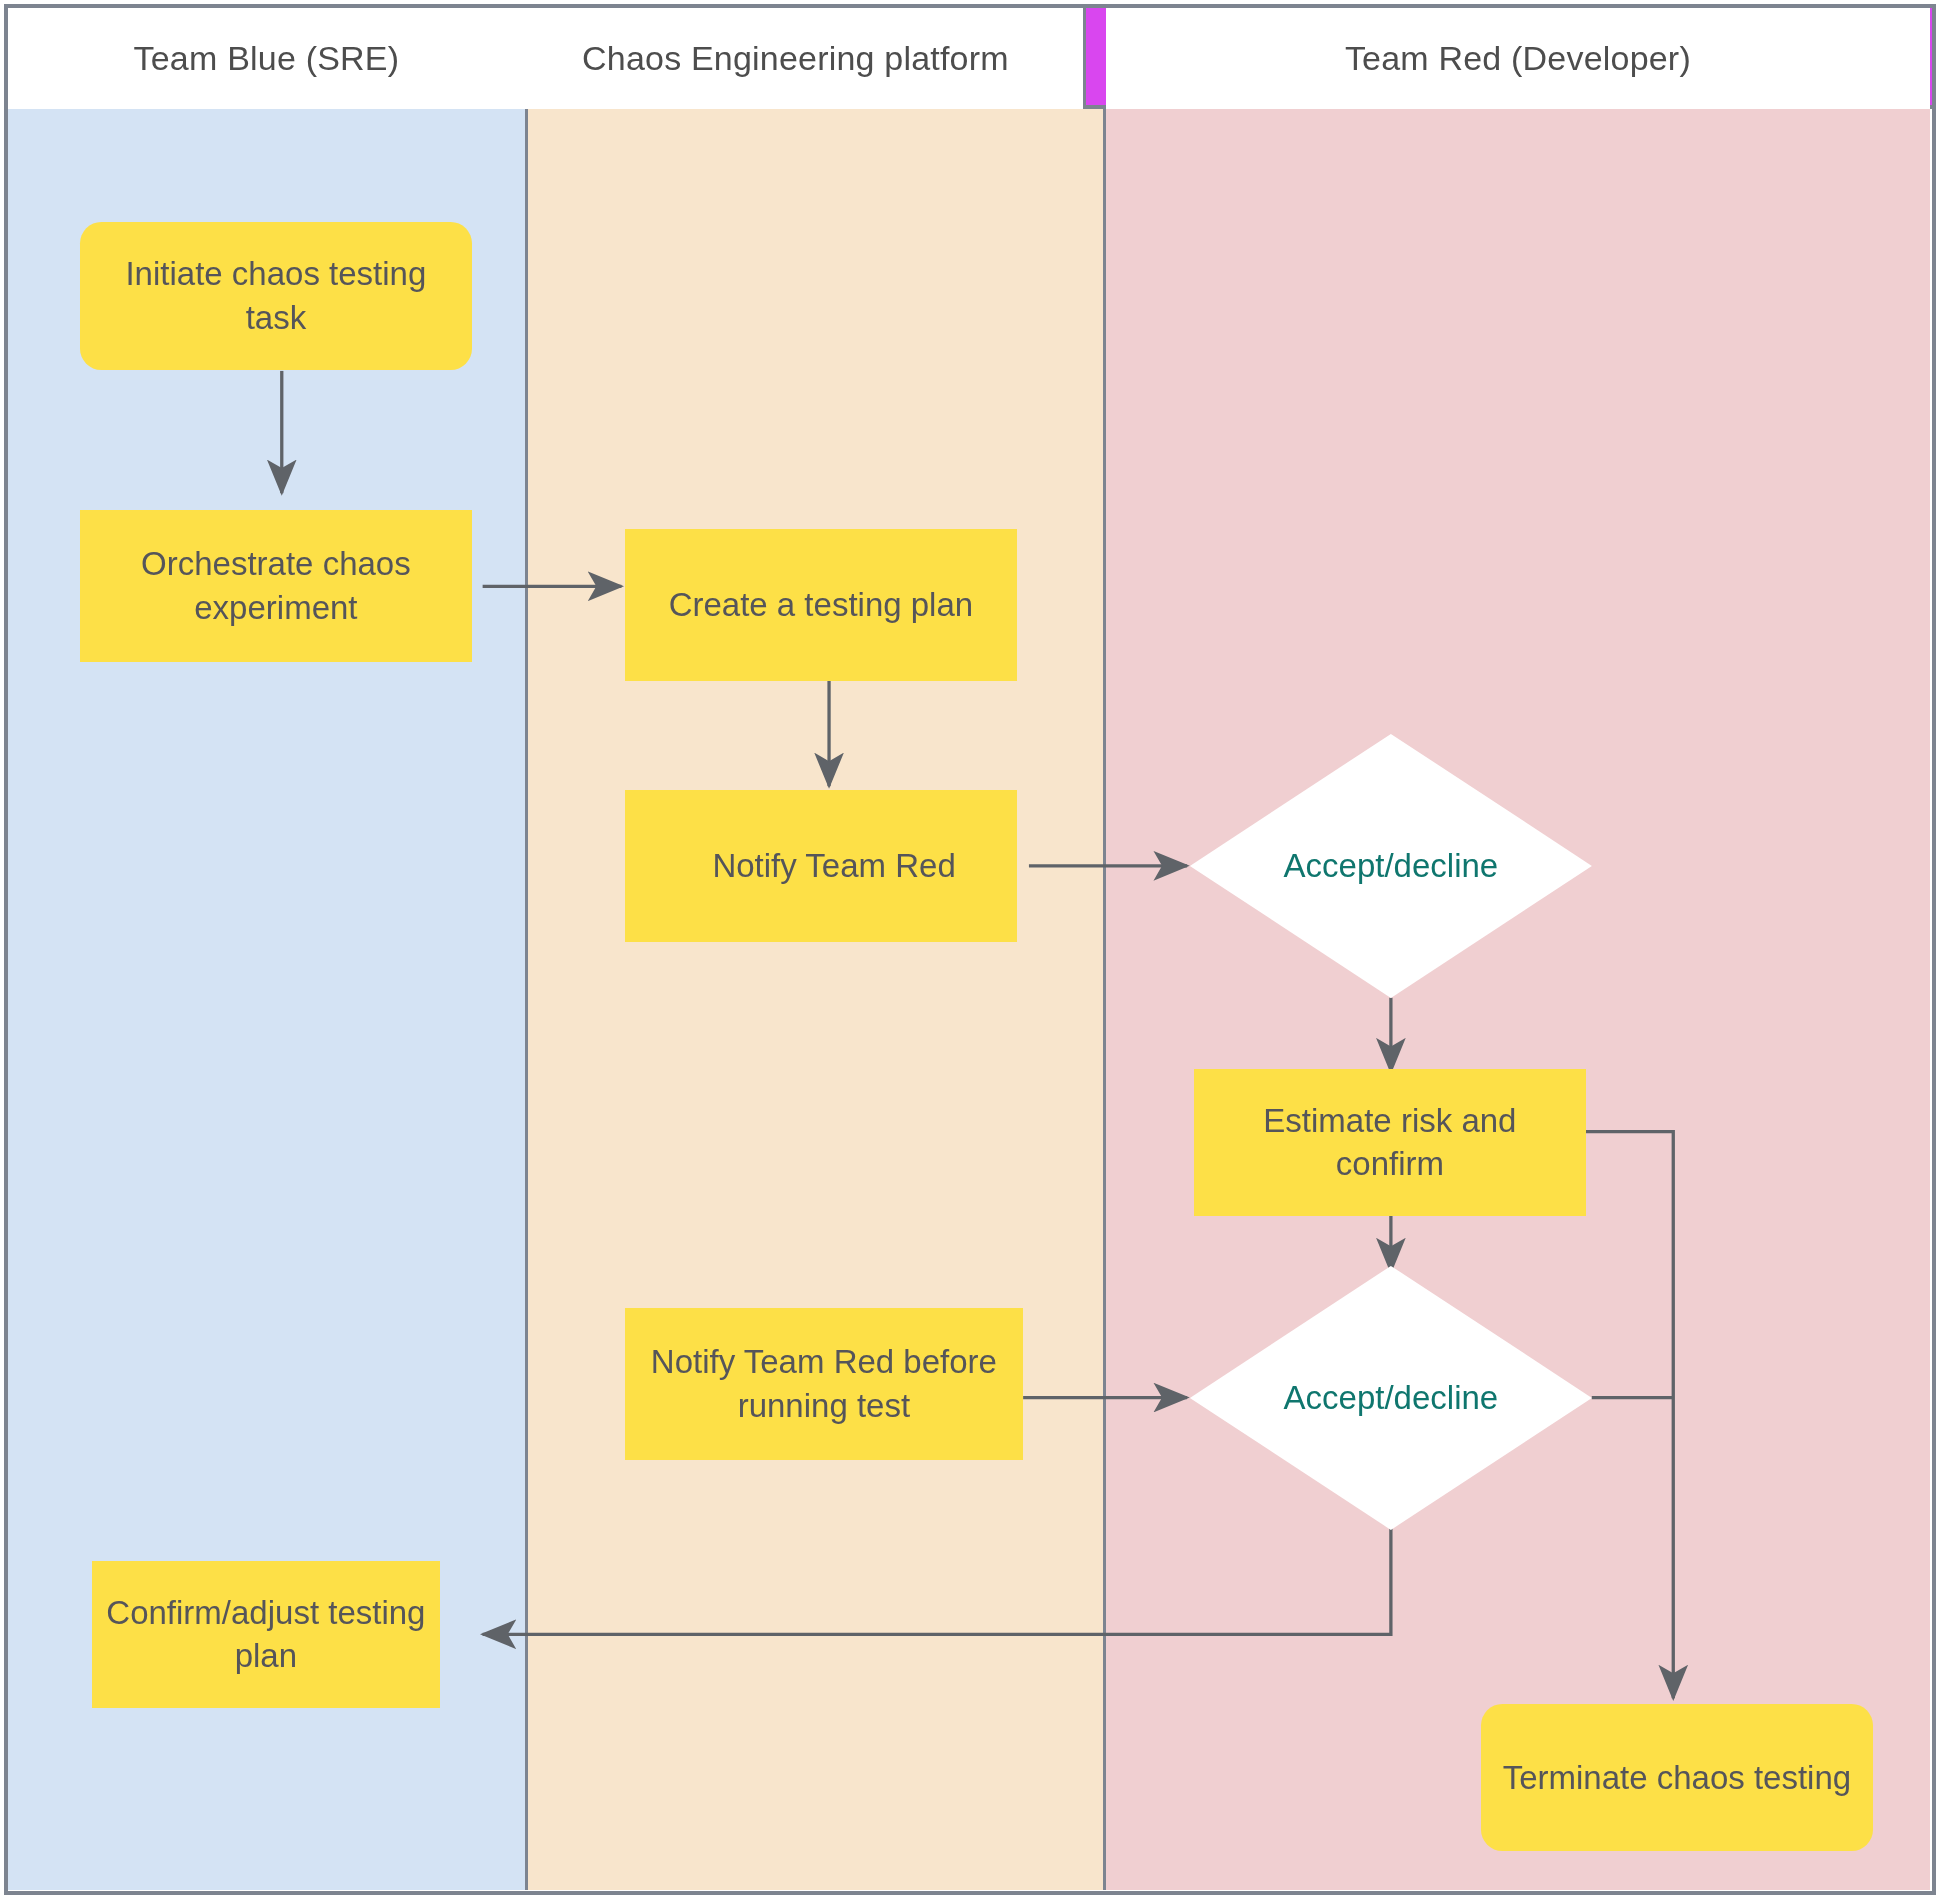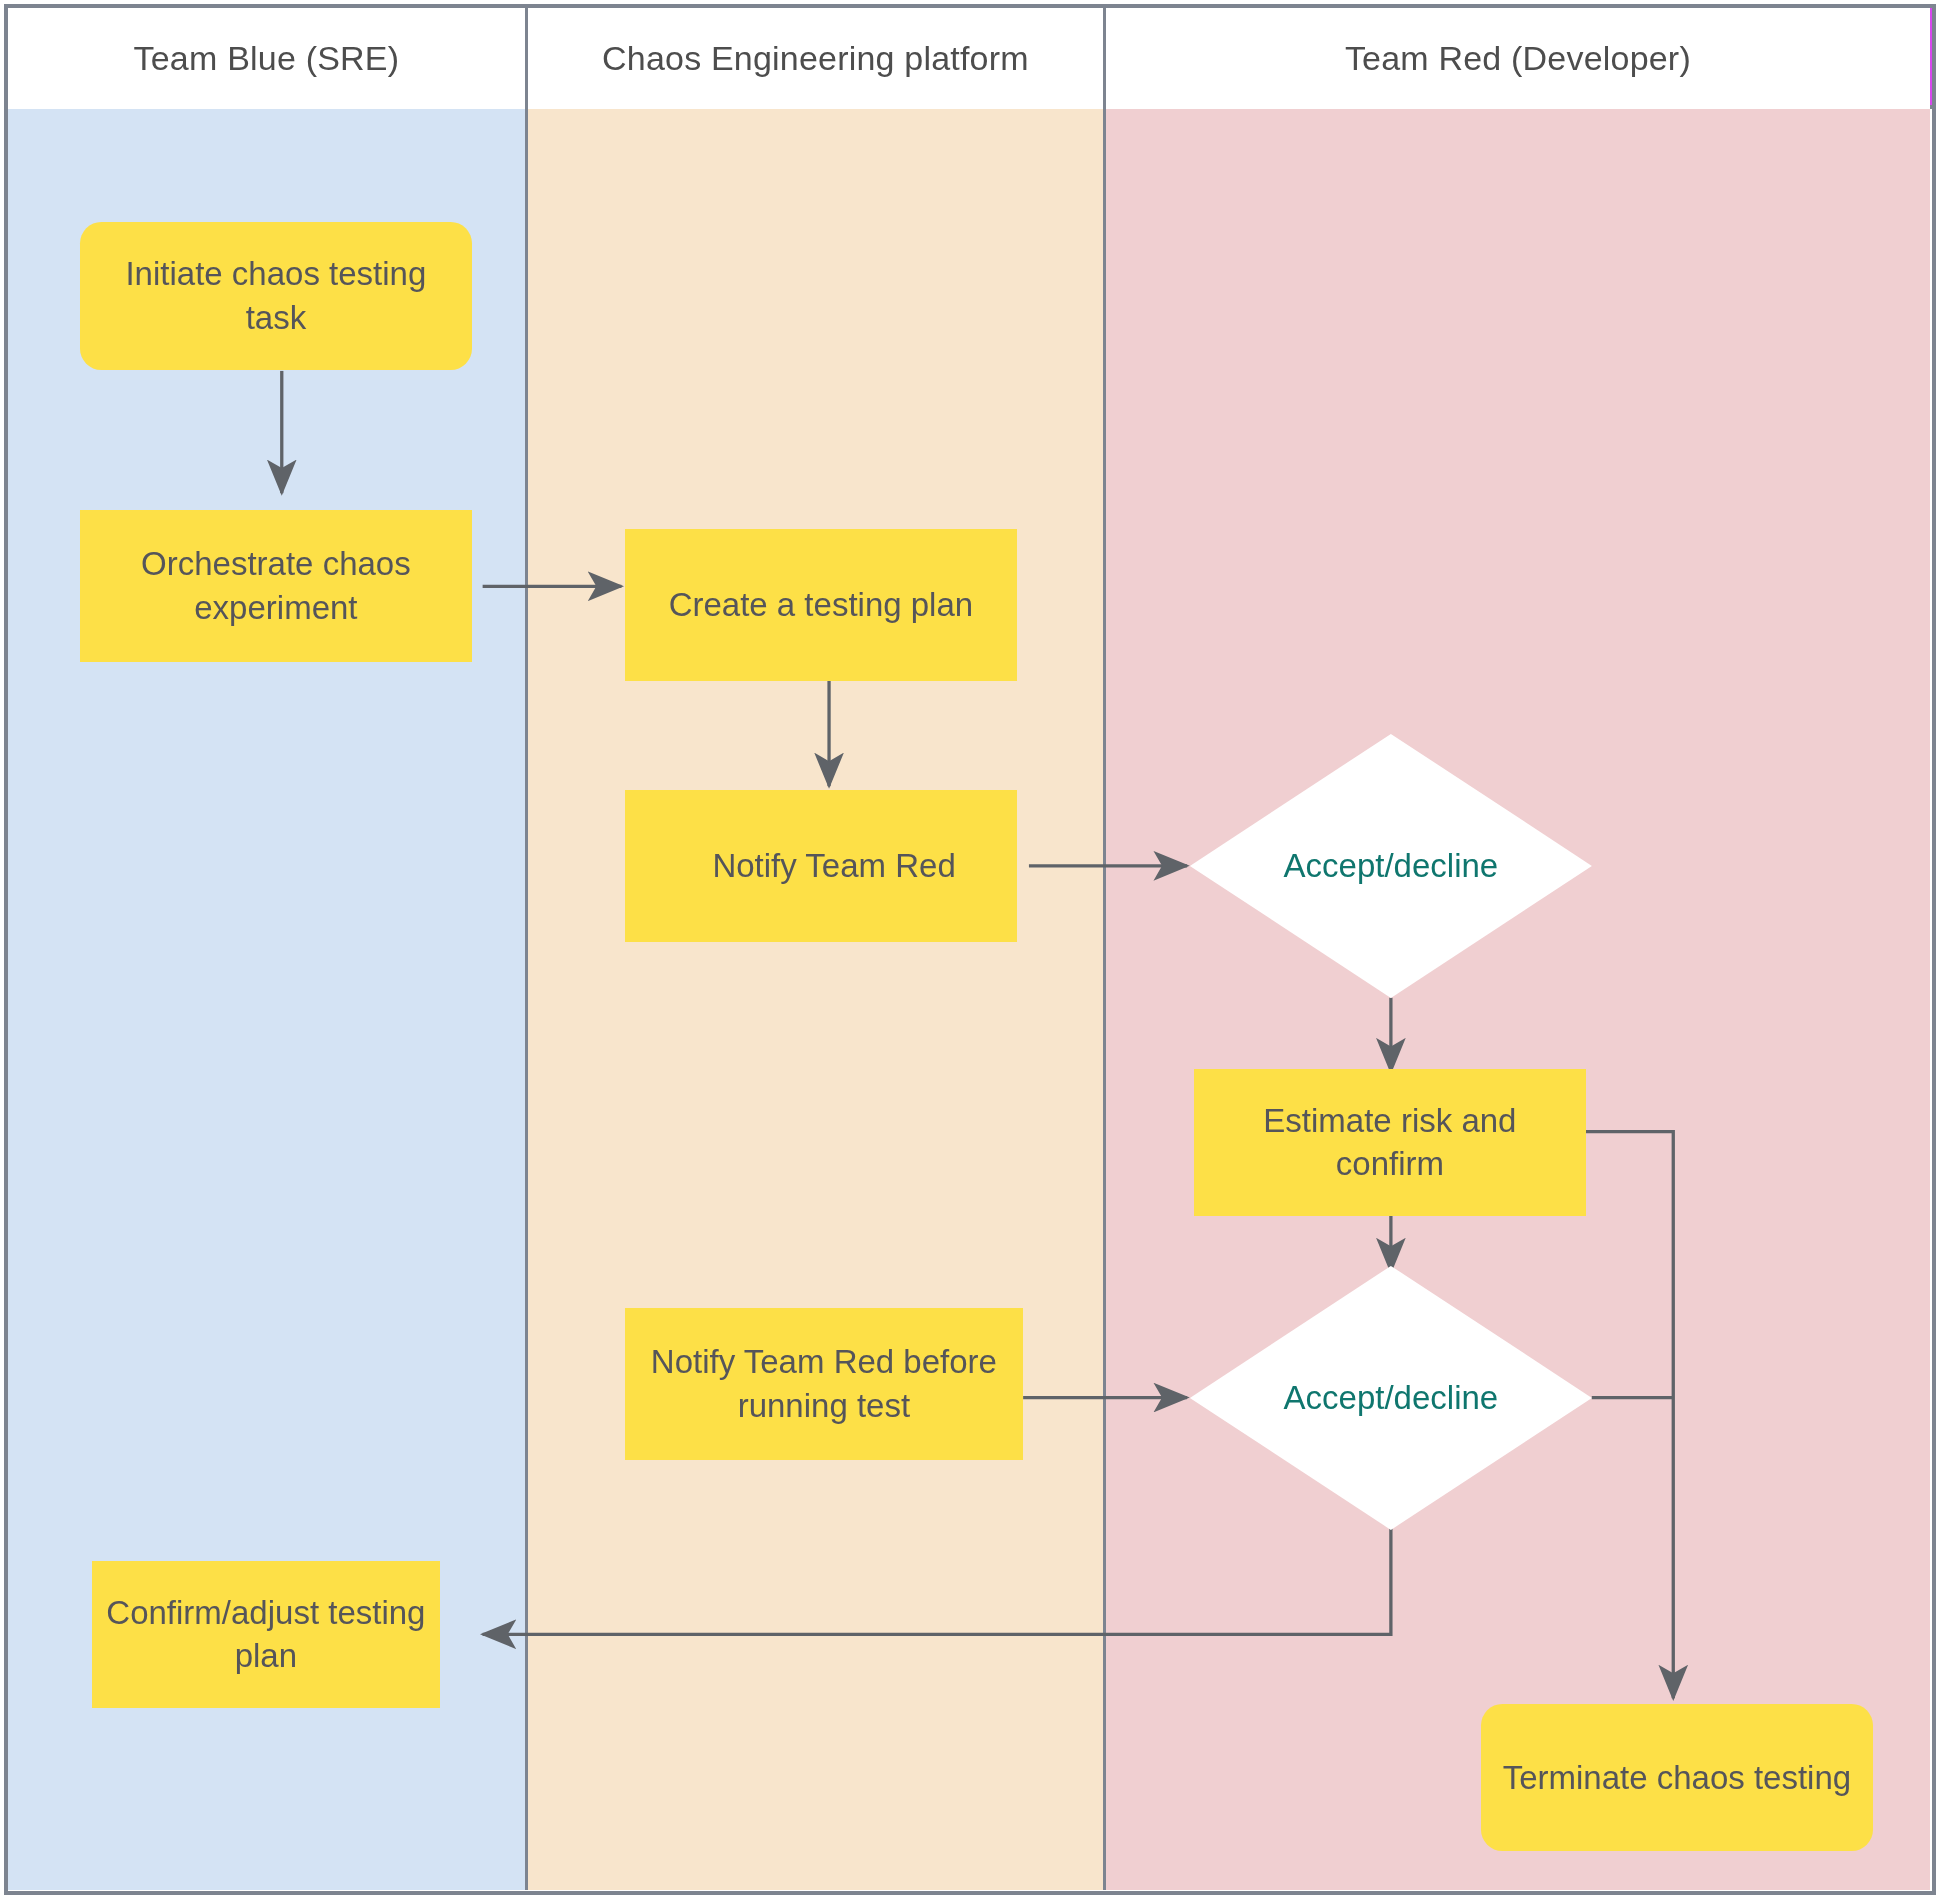--- a/index.html
+++ b/index.html
@@ -119,21 +119,21 @@
   <div class="frame">
 
     <div class="lane-body lane-blue divider-right" style="left:0; width:520px;"></div>
     <div class="lane-body lane-orange divider-right" style="left:520px; width:578px;"></div>
     <div class="lane-body lane-pink" style="left:1098px; width:824px;"></div>
 
     <div class="lane-header-band">
       <div class="lane-header divider-right" style="left:0; width:520px;">
         <span>Team Blue (SRE)</span>
       </div>
-      <div class="lane-header divider-right" style="left:520px; width:578px;">
+      <div class="lane-header divider-right" style="left:500px; width:578px;">
         <span>Chaos Engineering platform</span>
       </div>
       <div class="lane-header" style="left:1098px; width:824px;">
         <span>Team Red (Developer)</span>
       </div>
     </div>
 
     <svg id="connectors" viewBox="0 0 1999 1957">
       <defs>
         <marker id="arrowhead" markerWidth="11" markerHeight="9" refX="10.2" refY="4.5" orient="auto" markerUnits="strokeWidth">

